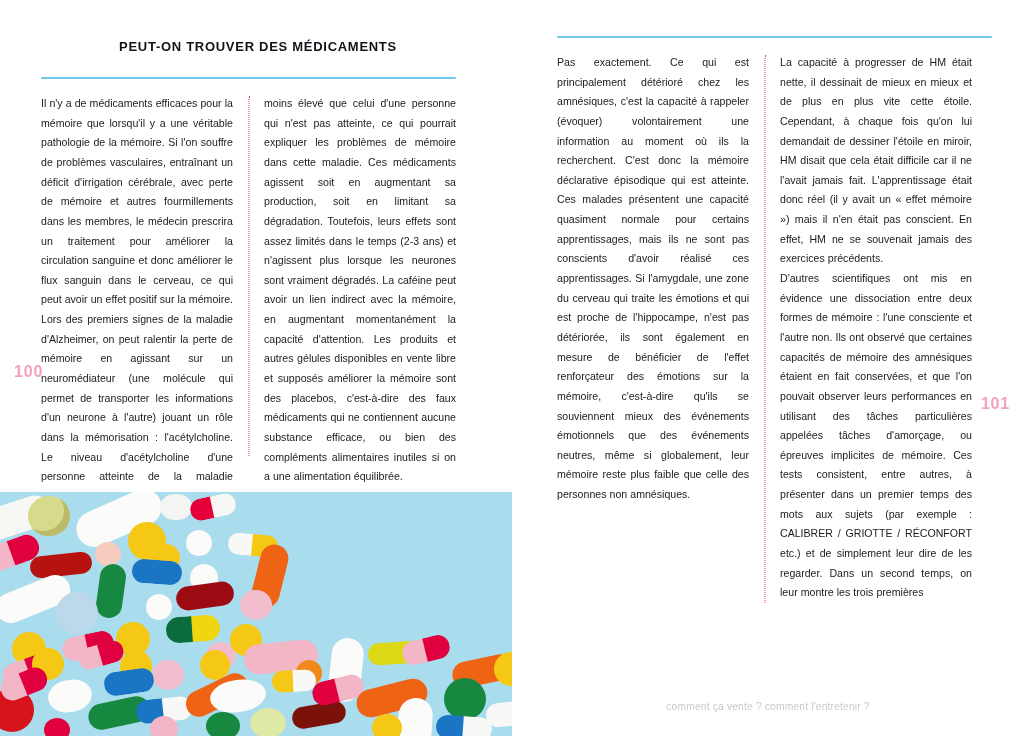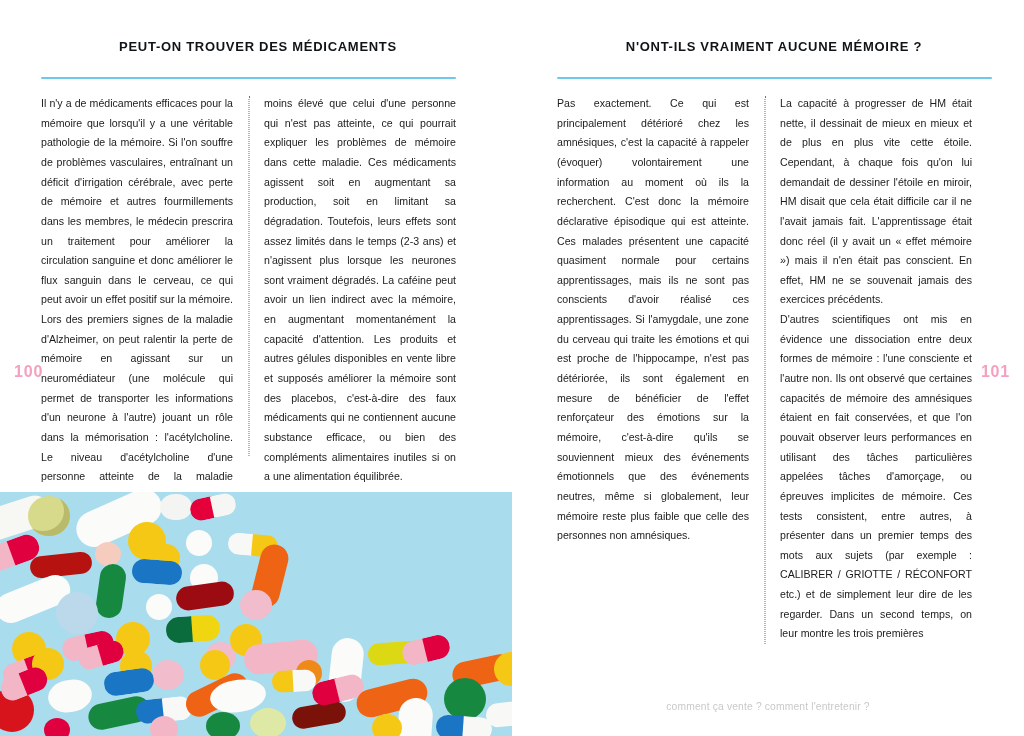--- a/index.html
+++ b/index.html
@@ -99,21 +99,21 @@
   
   .folio {
     position: absolute;
     top: 363px;
     font-size: 16px;
     font-weight: bold;
     color: #f4a0bf;
     letter-spacing: 0.05em;
   }
   .folio-left  { left: 14px; }
-  .folio-right { right: 14px; }
+  .folio-right { right: 14px; margin-top: 32px; }
 
   
   .running-foot {
     position: absolute;
     bottom: 24px;
     left: 0;
     right: 0;
     text-align: center;
     font-size: 10.3px;
     color: #c9c9c9;
@@ -291,21 +291,20 @@
       <div class="round" style="left:150px;top:224px;width:28px;height:26px;background:#f3b6c7"></div>
       <div class="round" style="left:44px;top:226px;width:26px;height:24px;background:#e0003f"></div>
       <div class="round" style="left:494px;top:160px;width:34px;height:34px;background:#f5c816"></div>
       <div class="pill" style="left:486px;top:210px;width:46px;height:24px;background:#f8f8f6;transform:rotate(-6deg)"></div>
     </div>
   </div>
 
   <div class="page page-right">
 
     <div class="heading heading-right">
-      <span class="hline">N'ONT-ILS VRAIMENT AUCUNE MÉMOIRE ?</span>
     </div>
 
     <div class="rule rule-right"></div>
 
     <div class="columns cols-right">
       <div class="col col-a">
         <p>Pas exactement. Ce qui est principalement détérioré chez les amnésiques, c'est la capacité à rappeler (évoquer) volontairement une information au moment où ils la recherchent. C'est donc la mémoire déclarative épisodique qui est atteinte. Ces malades présentent une capacité quasiment normale pour certains apprentissages, mais ils ne sont pas conscients d'avoir réalisé ces apprentissages. Si l'amygdale, une zone du cerveau qui traite les émotions et qui est proche de l'hippocampe, n'est pas détériorée, ils sont également en mesure de bénéficier de l'effet renforçateur des émotions sur la mémoire, c'est-à-dire qu'ils se souviennent mieux des événements émotionnels que des événements neutres, même si globalement, leur mémoire reste plus faible que celle des personnes non amnésiques.</p>
       </div>
       <div class="divider divider-right"></div>
       <div class="col col-b">

